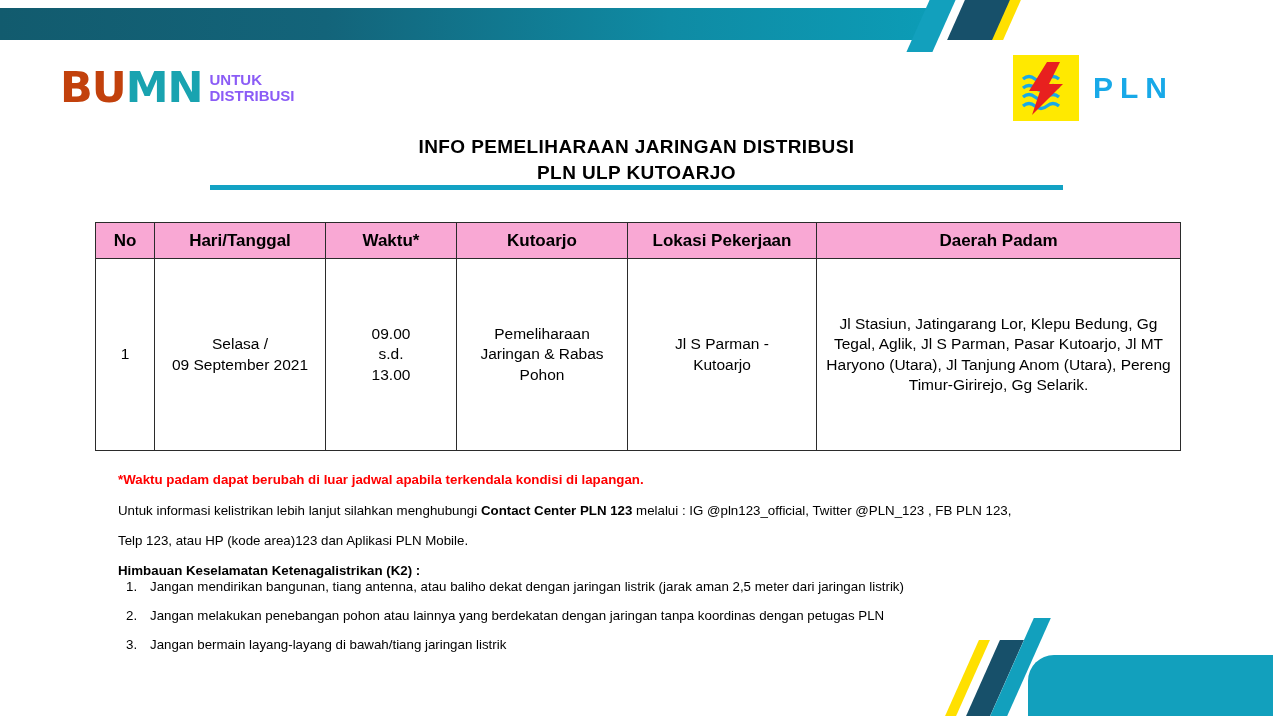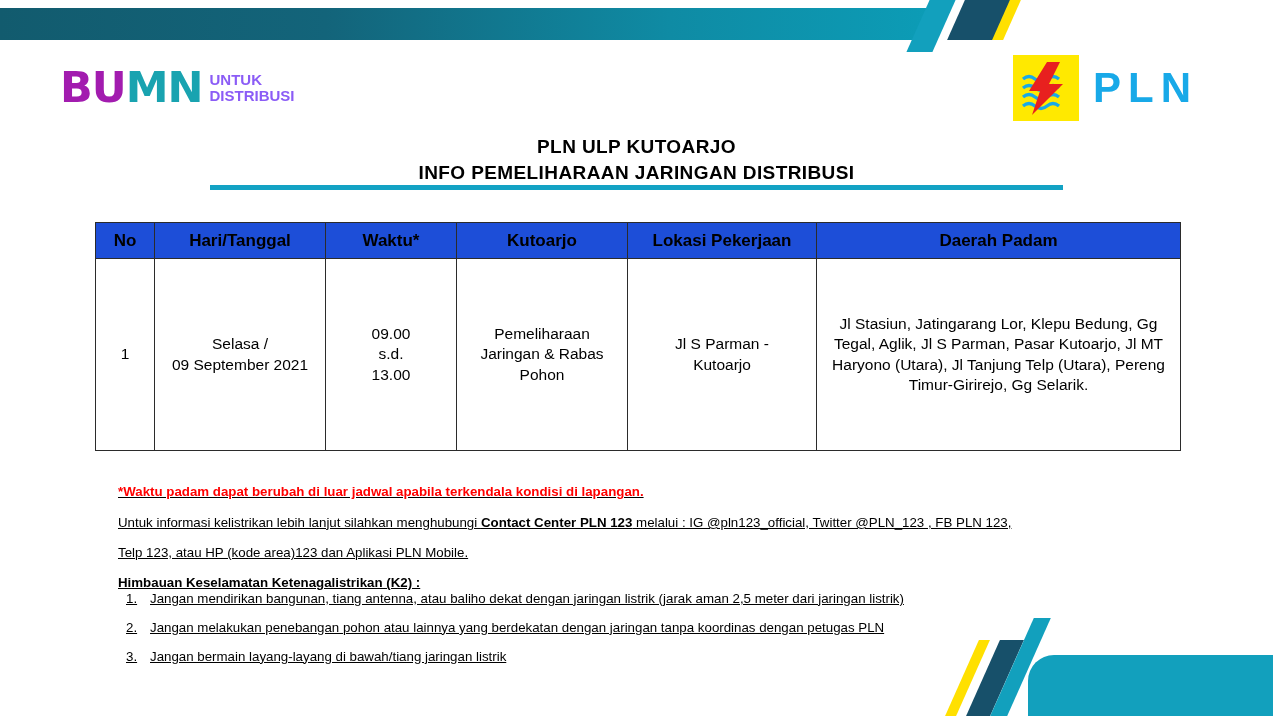--- a/index.html
+++ b/index.html
@@ -50,21 +50,21 @@
     display: flex;
     align-items: center;
   }
   #bumn-wordmark {
     font-size: 43px;
     font-weight: bold;
     letter-spacing: -1px;
     line-height: 1;
     font-family: "DejaVu Sans", sans-serif;
   }
-  .bumn-bu { color: #a21caf; }
+  .bumn-bu { color: #c2410c; }
   .bumn-mn { color: #19a3b0; }
   #bumn-tagline {
     margin-left: 7px;
     color: #8b5cf6;
     font-weight: bold;
     font-size: 15px;
     line-height: 1.02;
     font-family: "Liberation Sans", sans-serif;
   }
 
@@ -76,21 +76,21 @@
   }
   #pln-badge {
     width: 66px; height: 66px;
     background: #ffe900;
     position: relative;
     overflow: hidden;
   }
   #pln-wordmark {
     margin-left: 14px;
     color: #18a9e8;
-    font-size: 42px;
+    font-size: 30px;
     font-weight: bold;
     letter-spacing: 7px;
     font-family: "Liberation Sans", sans-serif;
   }
 
   
   #page-title {
     position: absolute;
     left: 0; top: 134px;
     width: 1273px;
@@ -118,21 +118,21 @@
     font-family: "Liberation Sans", sans-serif;
   }
   #schedule-table th,
   #schedule-table td {
     border: 1px solid #2b2b2b;
     text-align: center;
     vertical-align: middle;
     padding: 3px 5px;
   }
   #schedule-table thead th {
-    background: #1d4ed8;
+    background: #f9a8d4;
     font-size: 17px;
     font-weight: bold;
     height: 29px;
     line-height: 1.15;
   }
   #schedule-table tbody td {
     font-size: 15.5px;
     line-height: 1.32;
     height: 185px;
     white-space: pre-line;
@@ -140,26 +140,25 @@
   td.col-no { font-size: 16px; }
   .w-no    { width: 48px; }
   .w-hari  { width: 160px; }
   .w-waktu { width: 120px; }
   .w-kerja { width: 160px; }
   .w-lokasi{ width: 178px; }
 
   
   #footer-notes {
     position: absolute;
-    left: 118px; top: 484px;
+    left: 118px; top: 472px;
     width: 1090px;
     font-family: "Liberation Sans", sans-serif;
     font-size: 13.3px;
     line-height: 1.2;
-    text-decoration: underline;
   }
   .note-line { margin-bottom: 14px; }
   #note-warning {
     color: #ff0000;
     font-weight: bold;
     font-size: 13.3px;
     margin-bottom: 15px;
   }
   #note-k2-heading {
     font-weight: bold;
@@ -224,22 +223,22 @@
       <path d="M10 33 q6 -5 12 0 t12 0 t12 0" stroke="#18a9e8" stroke-width="3.2" fill="none"></path>
       <path d="M10 42 q6 -5 12 0 t12 0 t12 0" stroke="#18a9e8" stroke-width="3.2" fill="none"></path>
       <path d="M10 51 q6 -5 12 0 t12 0 t12 0" stroke="#18a9e8" stroke-width="3.2" fill="none"></path>
       <path d="M34 7 L16 36 L27 36 L19 60 L50 29 L36 29 L47 7 Z" fill="#e8201f"></path>
     </svg>
   </div>
   <div id="pln-wordmark">PLN</div>
 </div>
 
 <div id="page-title">
+  <div>INFO PEMELIHARAAN  JARINGAN  DISTRIBUSI</div>
   <div>PLN ULP KUTOARJO</div>
-  <div>INFO PEMELIHARAAN  JARINGAN  DISTRIBUSI</div>
 </div>
 <div id="title-rule"></div>
 
 <table id="schedule-table">
   <thead>
     <tr>
       <th class="w-no">No</th>
       <th class="w-hari">Hari/Tanggal</th>
       <th class="w-waktu">Waktu*</th>
       <th class="w-kerja">Kutoarjo</th>
@@ -253,21 +252,21 @@
       <td>Selasa /
 09 September 2021</td>
       <td>09.00
 s.d.
 13.00</td>
       <td>Pemeliharaan
 Jaringan &amp; Rabas
 Pohon</td>
       <td>Jl S Parman -
 Kutoarjo</td>
-      <td>Jl Stasiun, Jatingarang Lor, Klepu Bedung, Gg Tegal, Aglik, Jl S Parman, Pasar Kutoarjo, Jl MT Haryono (Utara), Jl Tanjung Telp (Utara), Pereng Timur-Girirejo, Gg Selarik.</td>
+      <td>Jl Stasiun, Jatingarang Lor, Klepu Bedung, Gg Tegal, Aglik, Jl S Parman, Pasar Kutoarjo, Jl MT Haryono (Utara), Jl Tanjung Anom (Utara), Pereng Timur-Girirejo, Gg Selarik.</td>
     </tr>
   </tbody>
 </table>
 
 <div id="footer-notes">
   <div id="note-warning">*Waktu padam dapat berubah di luar jadwal apabila terkendala kondisi di lapangan.</div>
 
   <div class="note-line"><span>Untuk informasi kelistrikan lebih lanjut silahkan menghubungi </span><span class="b">Contact Center PLN 123</span><span> melalui : IG @pln123_official, Twitter @PLN_123 , FB PLN 123,</span></div>
 
   <div class="note-line">Telp 123, atau HP (kode area)123 dan Aplikasi PLN Mobile.</div>

